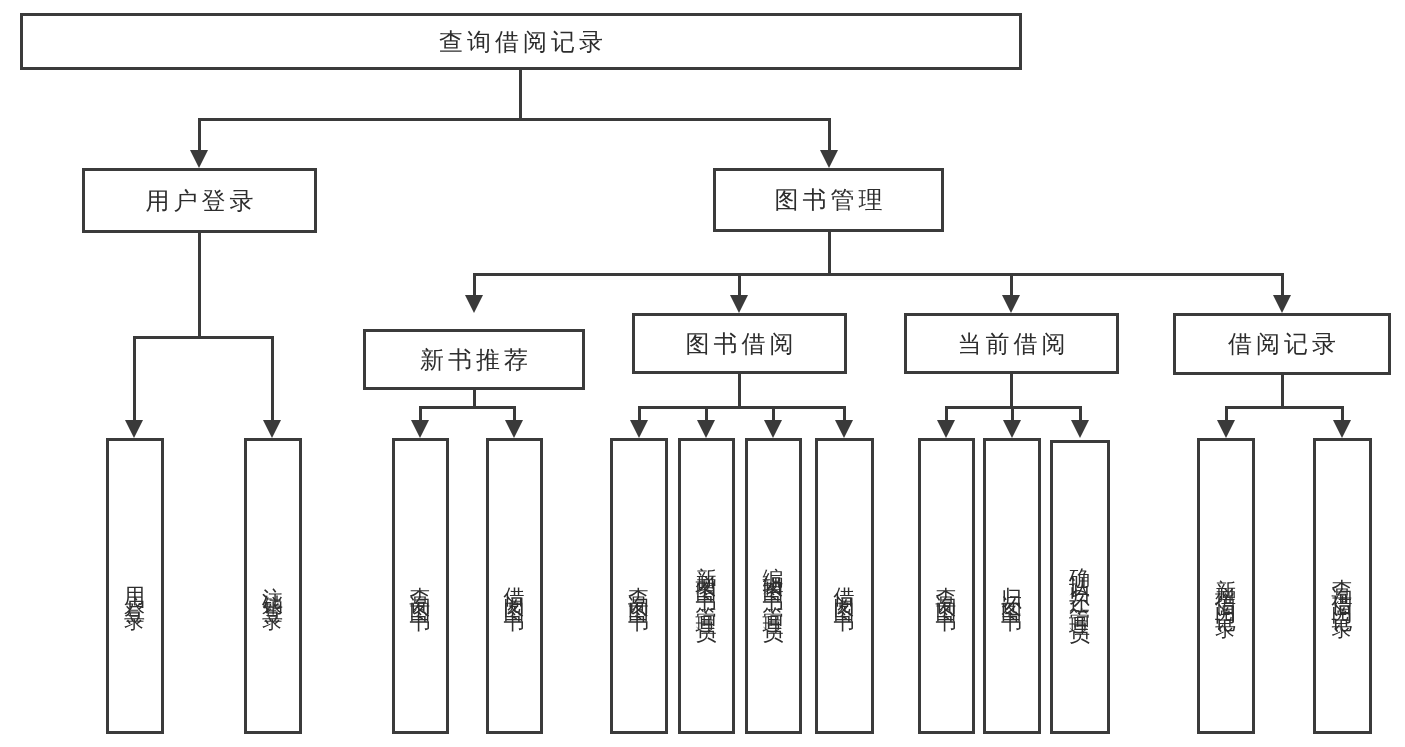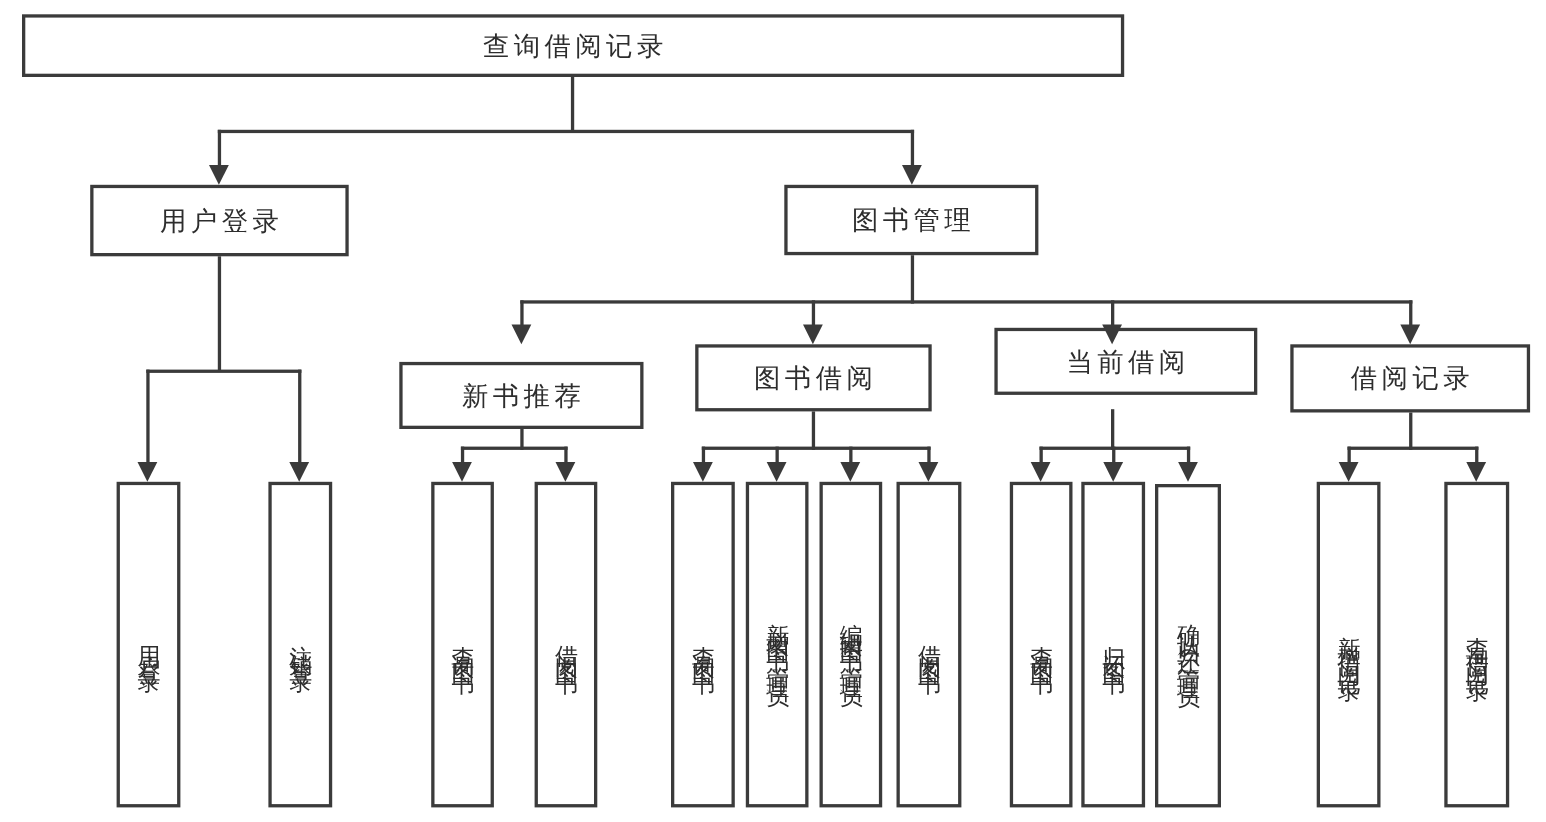--- a/index.html
+++ b/index.html
@@ -158,21 +158,21 @@
   <div class="node" style="left:713px;top:168px;width:231px;height:64px">
     <span class="lbl">图书管理</span>
   </div>
 
   <div class="node" style="left:363px;top:329px;width:222px;height:61px">
     <span class="lbl">新书推荐</span>
   </div>
   <div class="node" style="left:632px;top:313px;width:215px;height:61px">
     <span class="lbl">图书借阅</span>
   </div>
-  <div class="node" style="left:904px;top:298px;width:239px;height:61px">
+  <div class="node" style="left:904px;top:313px;width:215px;height:61px">
     <span class="lbl">当前借阅</span>
   </div>
   <div class="node" style="left:1173px;top:313px;width:218px;height:62px">
     <span class="lbl">借阅记录</span>
   </div>
 
   <div class="vnode" style="left:106px;width:58px">
     <span class="vlbl">用户登录</span>
   </div>
   <div class="vnode" style="left:244px;width:58px">

